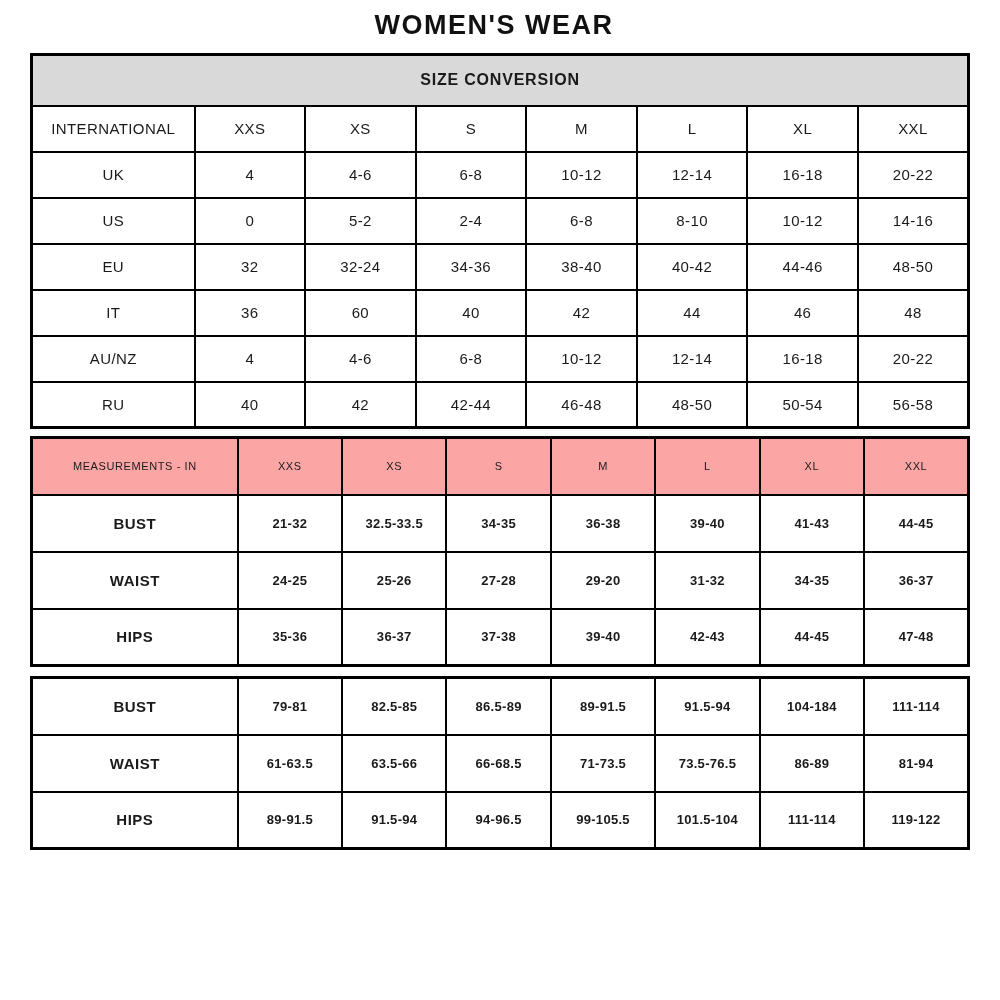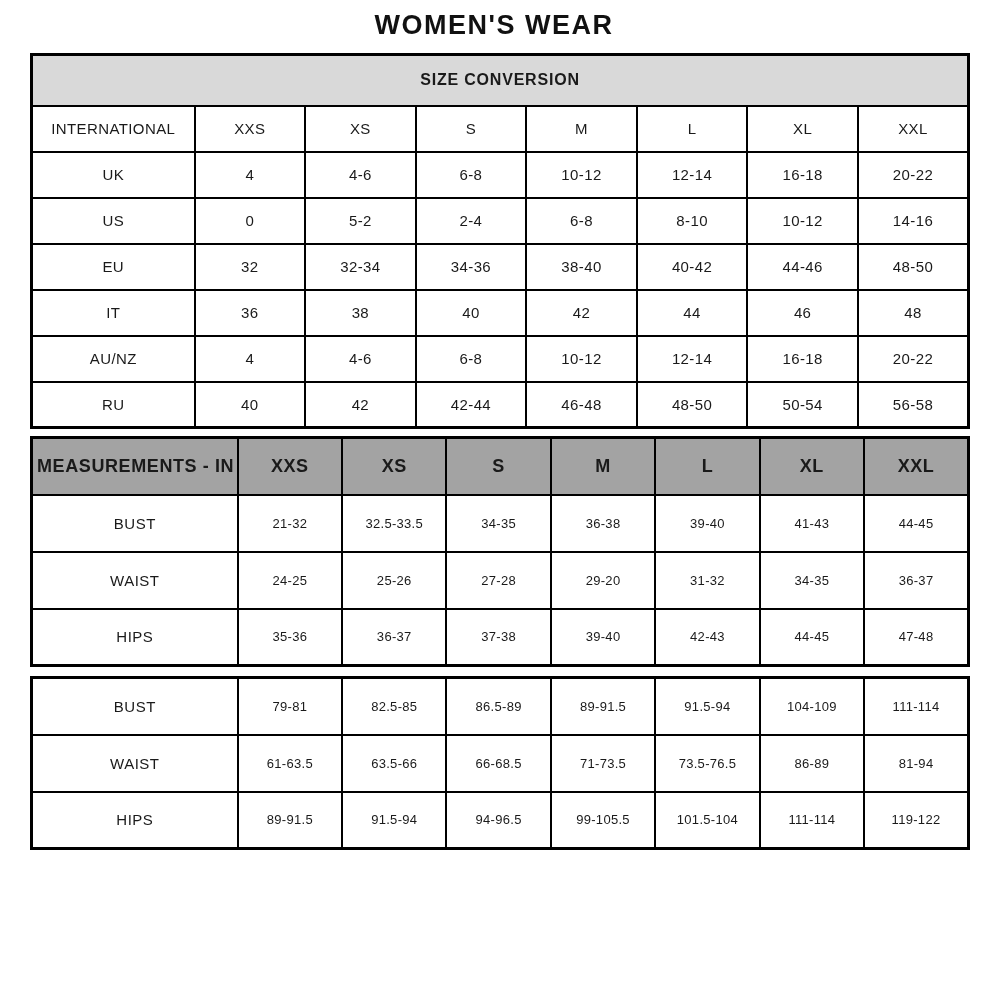--- a/index.html
+++ b/index.html
@@ -47,26 +47,26 @@
     font-weight: 700;
     font-size: 16px;
     letter-spacing: 0.8px;
   }
 
   
   .mt { margin-bottom: 9px; }
   .mt col.c-label { width: 22%; }
   .mt td { height: 57px; }
   .mt tr.head td {
-    background: #a3a3a3;
-    font-weight: 700;
-    font-size: 18px;
+    background: #fca5a5;
+    font-weight: 400;
+    font-size: 11px;
     letter-spacing: 0.6px;
   }
-  .mt tr.data td { font-size: 13px; font-weight: 400; letter-spacing: 0.3px; text-align: center; }
+  .mt tr.data td { font-size: 13px; font-weight: 700; letter-spacing: 0.3px; text-align: center; }
   .mt tr.data td.lbl { font-size: 15px; letter-spacing: 0.5px; }
 </style>
 </head>
 <body>
 
 <div class="page">
 
   <h1 class="page-title">WOMEN'S WEAR</h1>
 
   <table class="grid t1">
@@ -104,31 +104,31 @@
         <td>5-2</td>
         <td>2-4</td>
         <td>6-8</td>
         <td>8-10</td>
         <td>10-12</td>
         <td>14-16</td>
       </tr>
       <tr>
         <td>EU</td>
         <td>32</td>
-        <td>32-34</td>
+        <td>32-24</td>
         <td>34-36</td>
         <td>38-40</td>
         <td>40-42</td>
         <td>44-46</td>
         <td>48-50</td>
       </tr>
       <tr>
         <td>IT</td>
         <td>36</td>
-        <td>38</td>
+        <td>60</td>
         <td>40</td>
         <td>42</td>
         <td>44</td>
         <td>46</td>
         <td>48</td>
       </tr>
       <tr>
         <td>AU/NZ</td>
         <td>4</td>
         <td>4-6</td>
@@ -206,21 +206,21 @@
         <col span="7">
       </colgroup>
     <tbody>
       <tr class="data">
         <td class="lbl">BUST</td>
         <td>79-81</td>
         <td>82.5-85</td>
         <td>86.5-89</td>
         <td>89-91.5</td>
         <td>91.5-94</td>
-        <td>104-109</td>
+        <td>104-184</td>
         <td>111-114</td>
       </tr>
       <tr class="data">
         <td class="lbl">WAIST</td>
         <td>61-63.5</td>
         <td>63.5-66</td>
         <td>66-68.5</td>
         <td>71-73.5</td>
         <td>73.5-76.5</td>
         <td>86-89</td>

